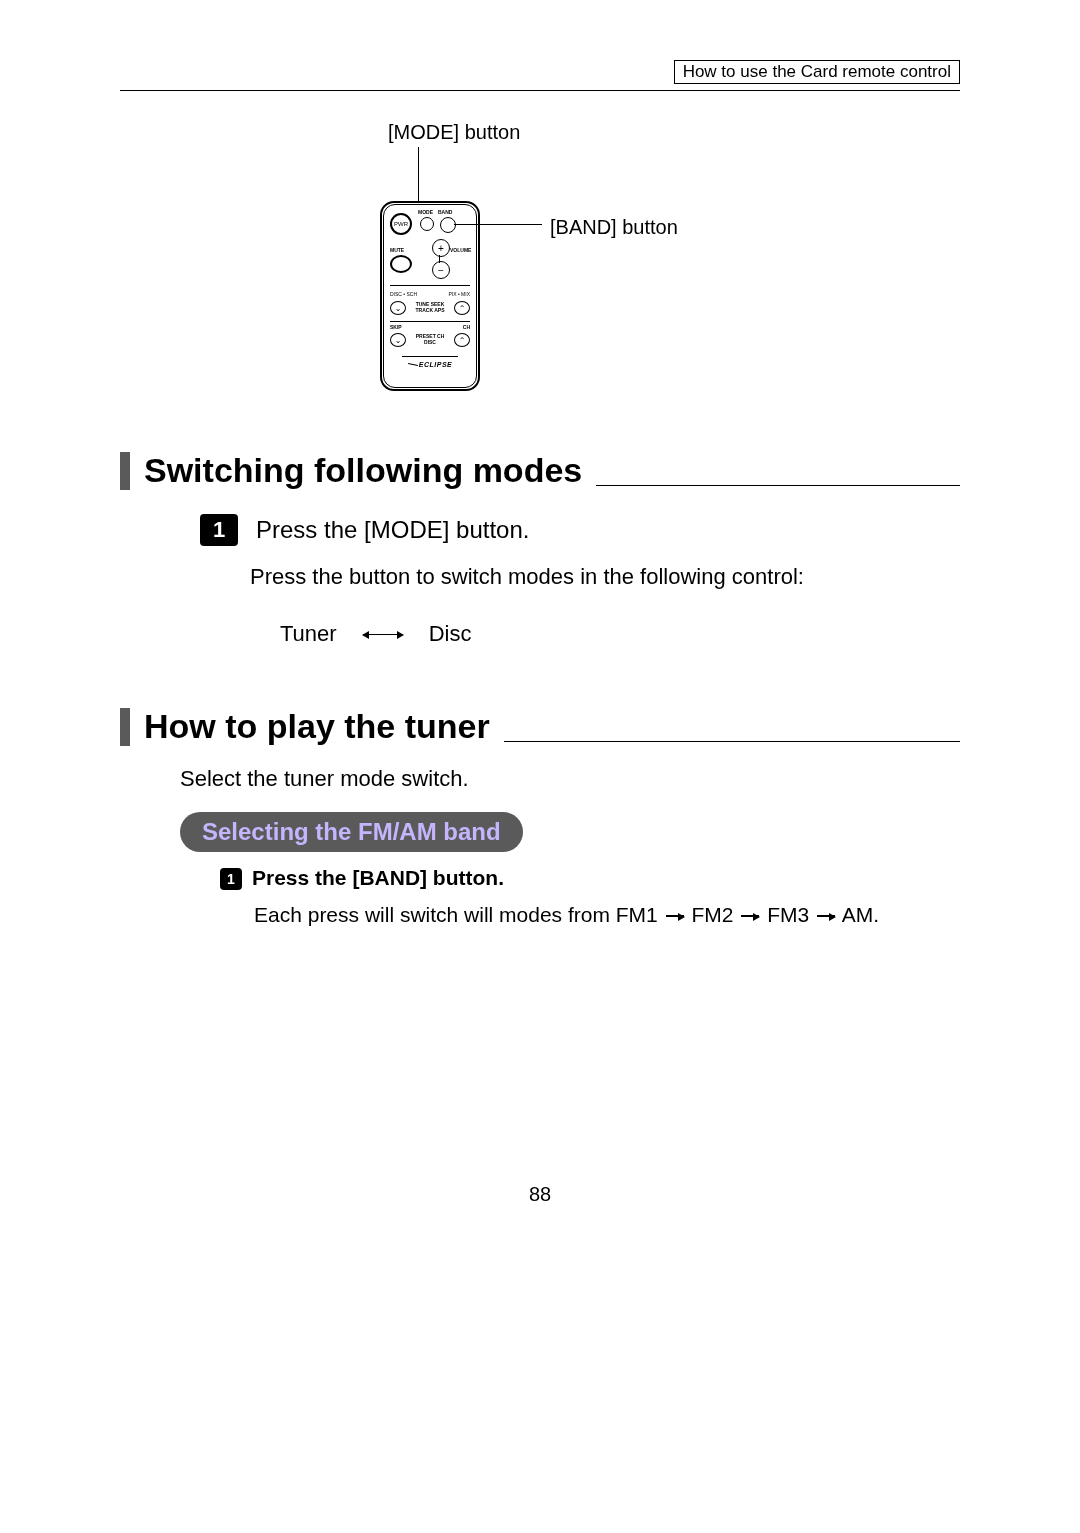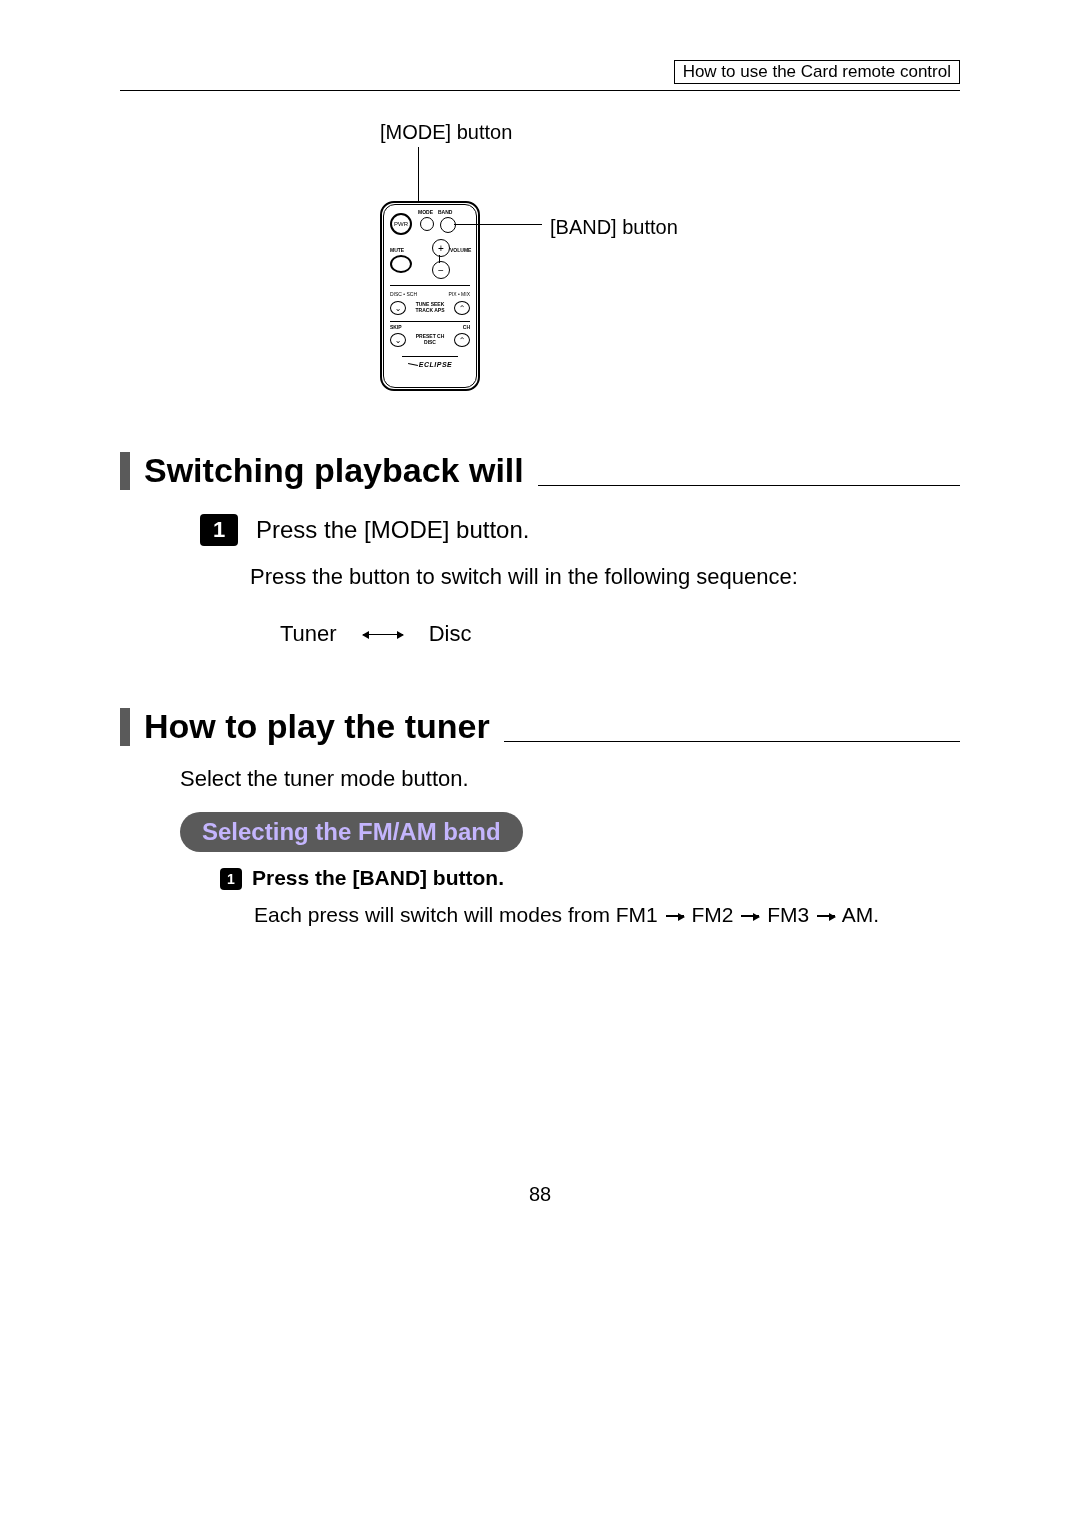--- a/index.html
+++ b/index.html
@@ -38,21 +38,21 @@
   .diagram-area {
     position: relative;
     height: 310px;
     margin-top: 30px;
     margin-bottom: 20px;
   }
   .diagram-area .label {
     position: absolute;
     font-size: 20px;
   }
-  .label-mode { left: 260px; top: 0; }
+  .label-mode { left: 268px; top: 0; }
   .label-band { left: 430px; top: 95px; }
   
   .lead-mode {
     position: absolute;
     left: 298px;
     top: 26px;
     width: 0;
     height: 54px;
     border-left: 1px solid #000;
   }
@@ -405,45 +405,45 @@
       </div>
       <div class="chev chev-r2">⌃</div>
       <div class="brandbox"></div>
       <div class="brand">ECLIPSE</div>
     </div>
   </div>
 
   
   <div class="sec-head">
     <div class="sec-bar"></div>
-    <div class="sec-title">Switching playback will</div>
+    <div class="sec-title">Switching following modes</div>
     <div class="sec-underline"></div>
   </div>
 
   <div class="step">
     <div class="step-badge">1</div>
     <div class="step-text">Press the [MODE] button.</div>
   </div>
 
-  <div class="body-text">Press the button to switch will in the following sequence:</div>
+  <div class="body-text">Press the button to switch modes in the following control:</div>
 
   <div class="seq-line">
     <span>Tuner</span>
     <span class="arrow-both"></span>
     <span>Disc</span>
   </div>
 
   
   <div class="sec-head sec2">
     <div class="sec-bar"></div>
     <div class="sec-title">How to play the tuner</div>
     <div class="sec-underline"></div>
   </div>
 
-  <div class="intro">Select the tuner mode button.</div>
+  <div class="intro">Select the tuner mode switch.</div>
 
   <div class="pill">Selecting the FM/AM band</div>
 
   <div class="mini-step">
     <div class="mini-badge">1</div>
     <span>Press the [BAND] button.</span>
   </div>
   <div class="mini-body">
     <span>Each press will switch will modes from FM1 </span>
     <span class="arrow-r"></span>

